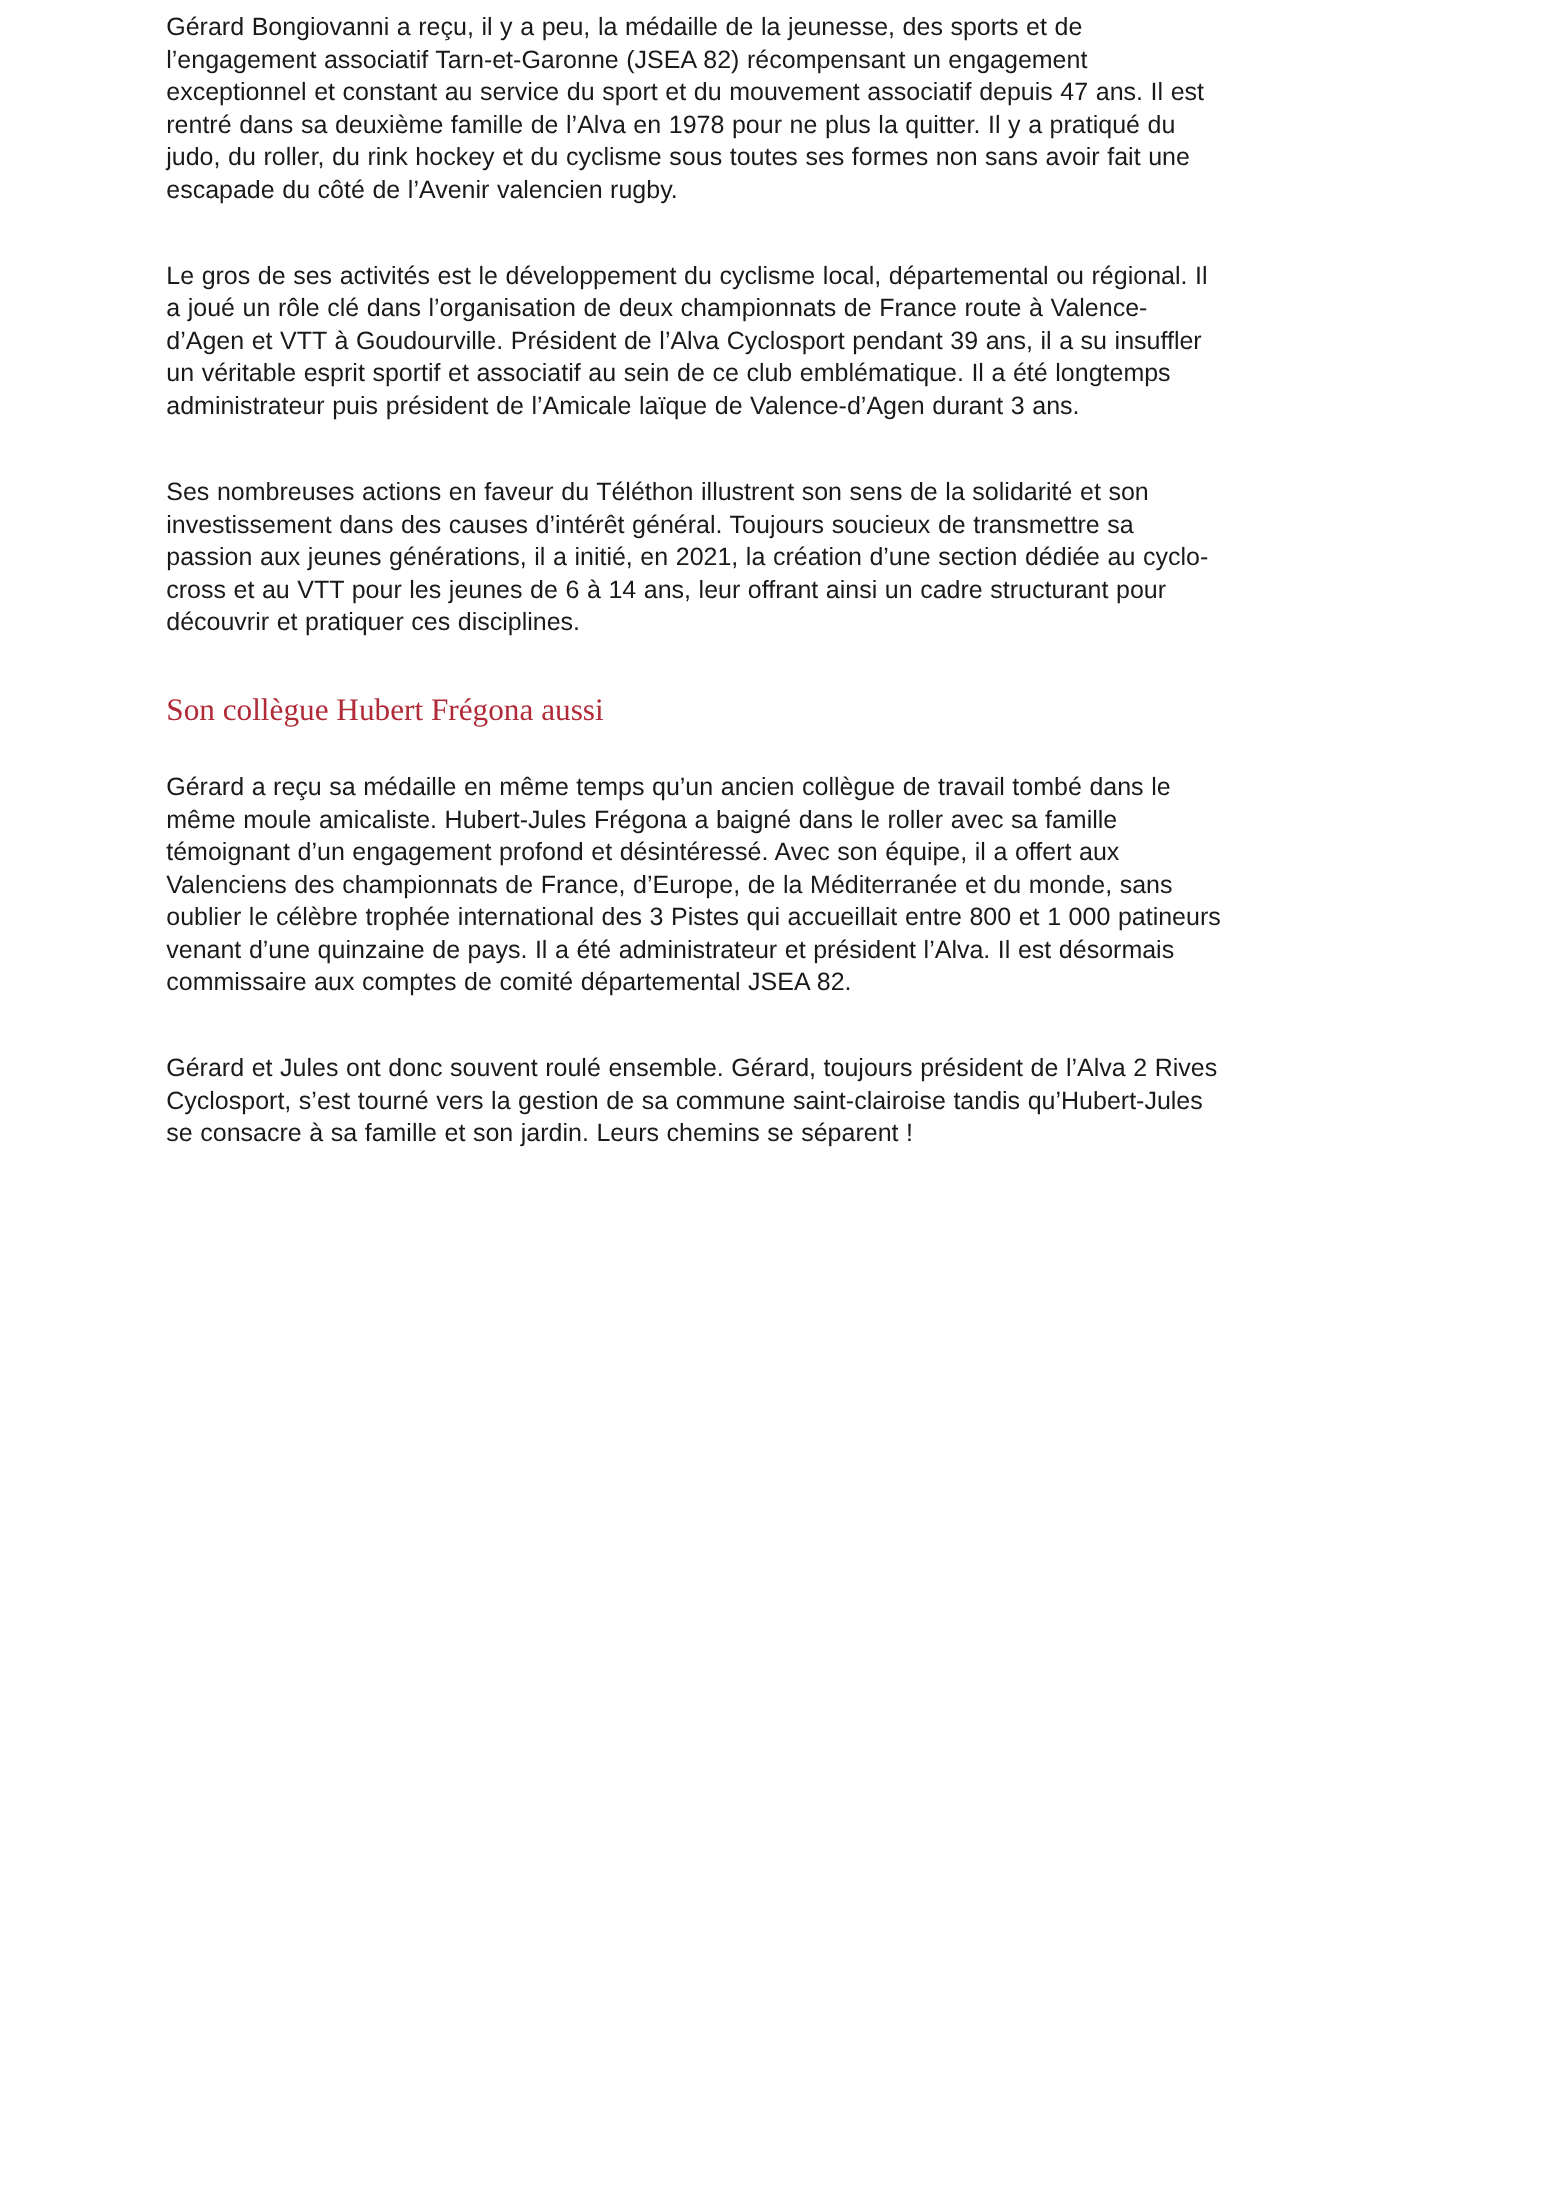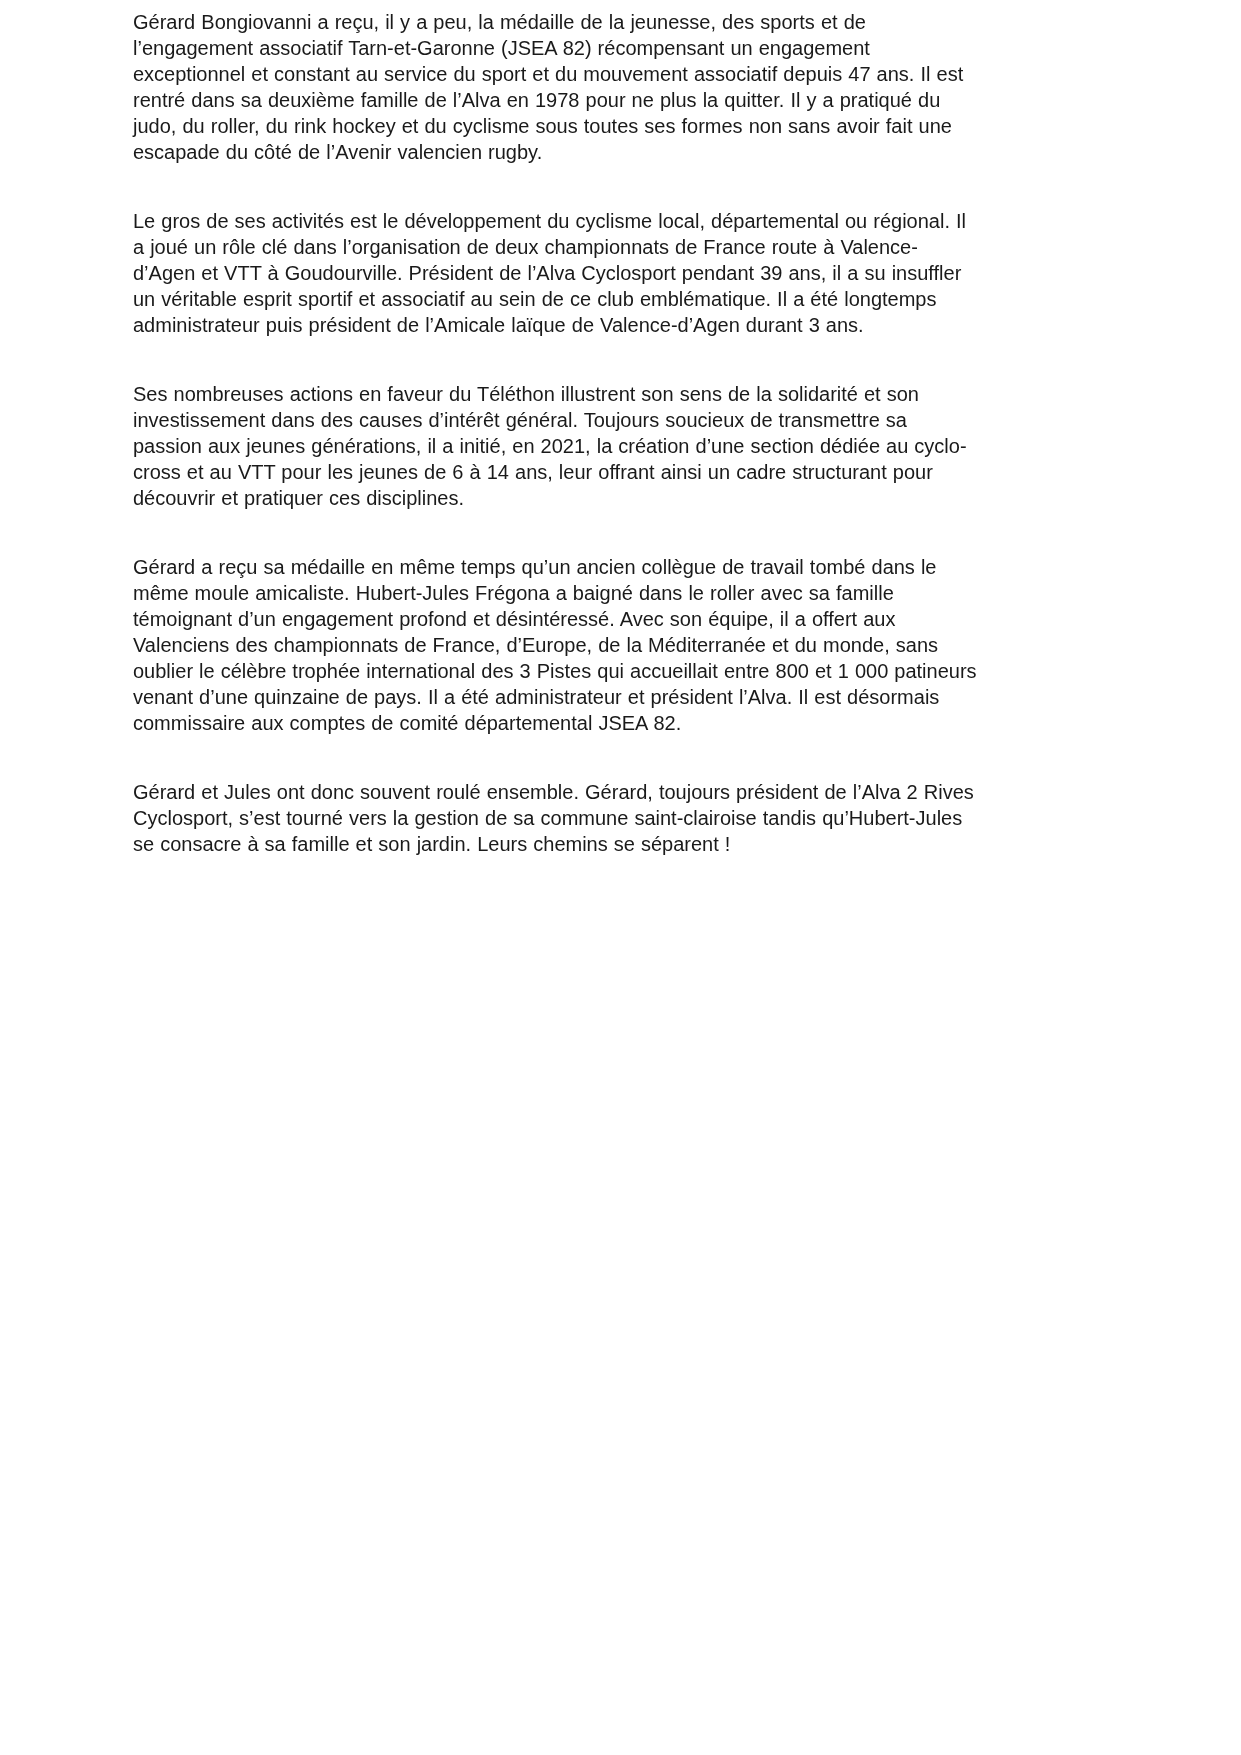--- a/index.html
+++ b/index.html
@@ -44,16 +44,17 @@
   }
 </style>
 </head>
 <body>
 
 <div class="page">
   <article class="content">
     <p>Gérard Bongiovanni a reçu, il y a peu, la médaille de la jeunesse, des sports et de l’engagement associatif Tarn-et-Garonne (JSEA 82) récompensant un engagement exceptionnel et constant au service du sport et du mouvement associatif depuis 47 ans. Il est rentré dans sa deuxième famille de l’Alva en 1978 pour ne plus la quitter. Il y a pratiqué du judo, du roller, du rink hockey et du cyclisme sous toutes ses formes non sans avoir fait une escapade du côté de l’Avenir valencien rugby.</p>
     <p>Le gros de ses activités est le développement du cyclisme local, départemental ou régional. Il a joué un rôle clé dans l’organisation de deux championnats de France route à Valence-d’Agen et VTT à Goudourville. Président de l’Alva Cyclosport pendant 39 ans, il a su insuffler un véritable esprit sportif et associatif au sein de ce club emblématique. Il a été longtemps administrateur puis président de l’Amicale laïque de Valence-d’Agen durant 3 ans.</p>
     <p>Ses nombreuses actions en faveur du Téléthon illustrent son sens de la solidarité et son investissement dans des causes d’intérêt général. Toujours soucieux de transmettre sa passion aux jeunes générations, il a initié, en 2021, la création d’une section dédiée au cyclo-cross et au VTT pour les jeunes de 6 à 14 ans, leur offrant ainsi un cadre structurant pour découvrir et pratiquer ces disciplines.</p>
+    <h2>Son collègue Hubert Frégona aussi</h2>
     <p>Gérard a reçu sa médaille en même temps qu’un ancien collègue de travail tombé dans le même moule amicaliste. Hubert-Jules Frégona a baigné dans le roller avec sa famille témoignant d’un engagement profond et désintéressé. Avec son équipe, il a offert aux Valenciens des championnats de France, d’Europe, de la Méditerranée et du monde, sans oublier le célèbre trophée international des 3 Pistes qui accueillait entre 800 et 1&nbsp;000 patineurs venant d’une quinzaine de pays. Il a été administrateur et président l’Alva. Il est désormais commissaire aux comptes de comité départemental JSEA 82.</p>
     <p>Gérard et Jules ont donc souvent roulé ensemble. Gérard, toujours président de l’Alva 2 Rives Cyclosport, s’est tourné vers la gestion de sa commune saint-clairoise tandis qu’Hubert-Jules se consacre à sa famille et son jardin. Leurs chemins se séparent&nbsp;!</p>
   </article>
 </div>
 
 </body></html>

